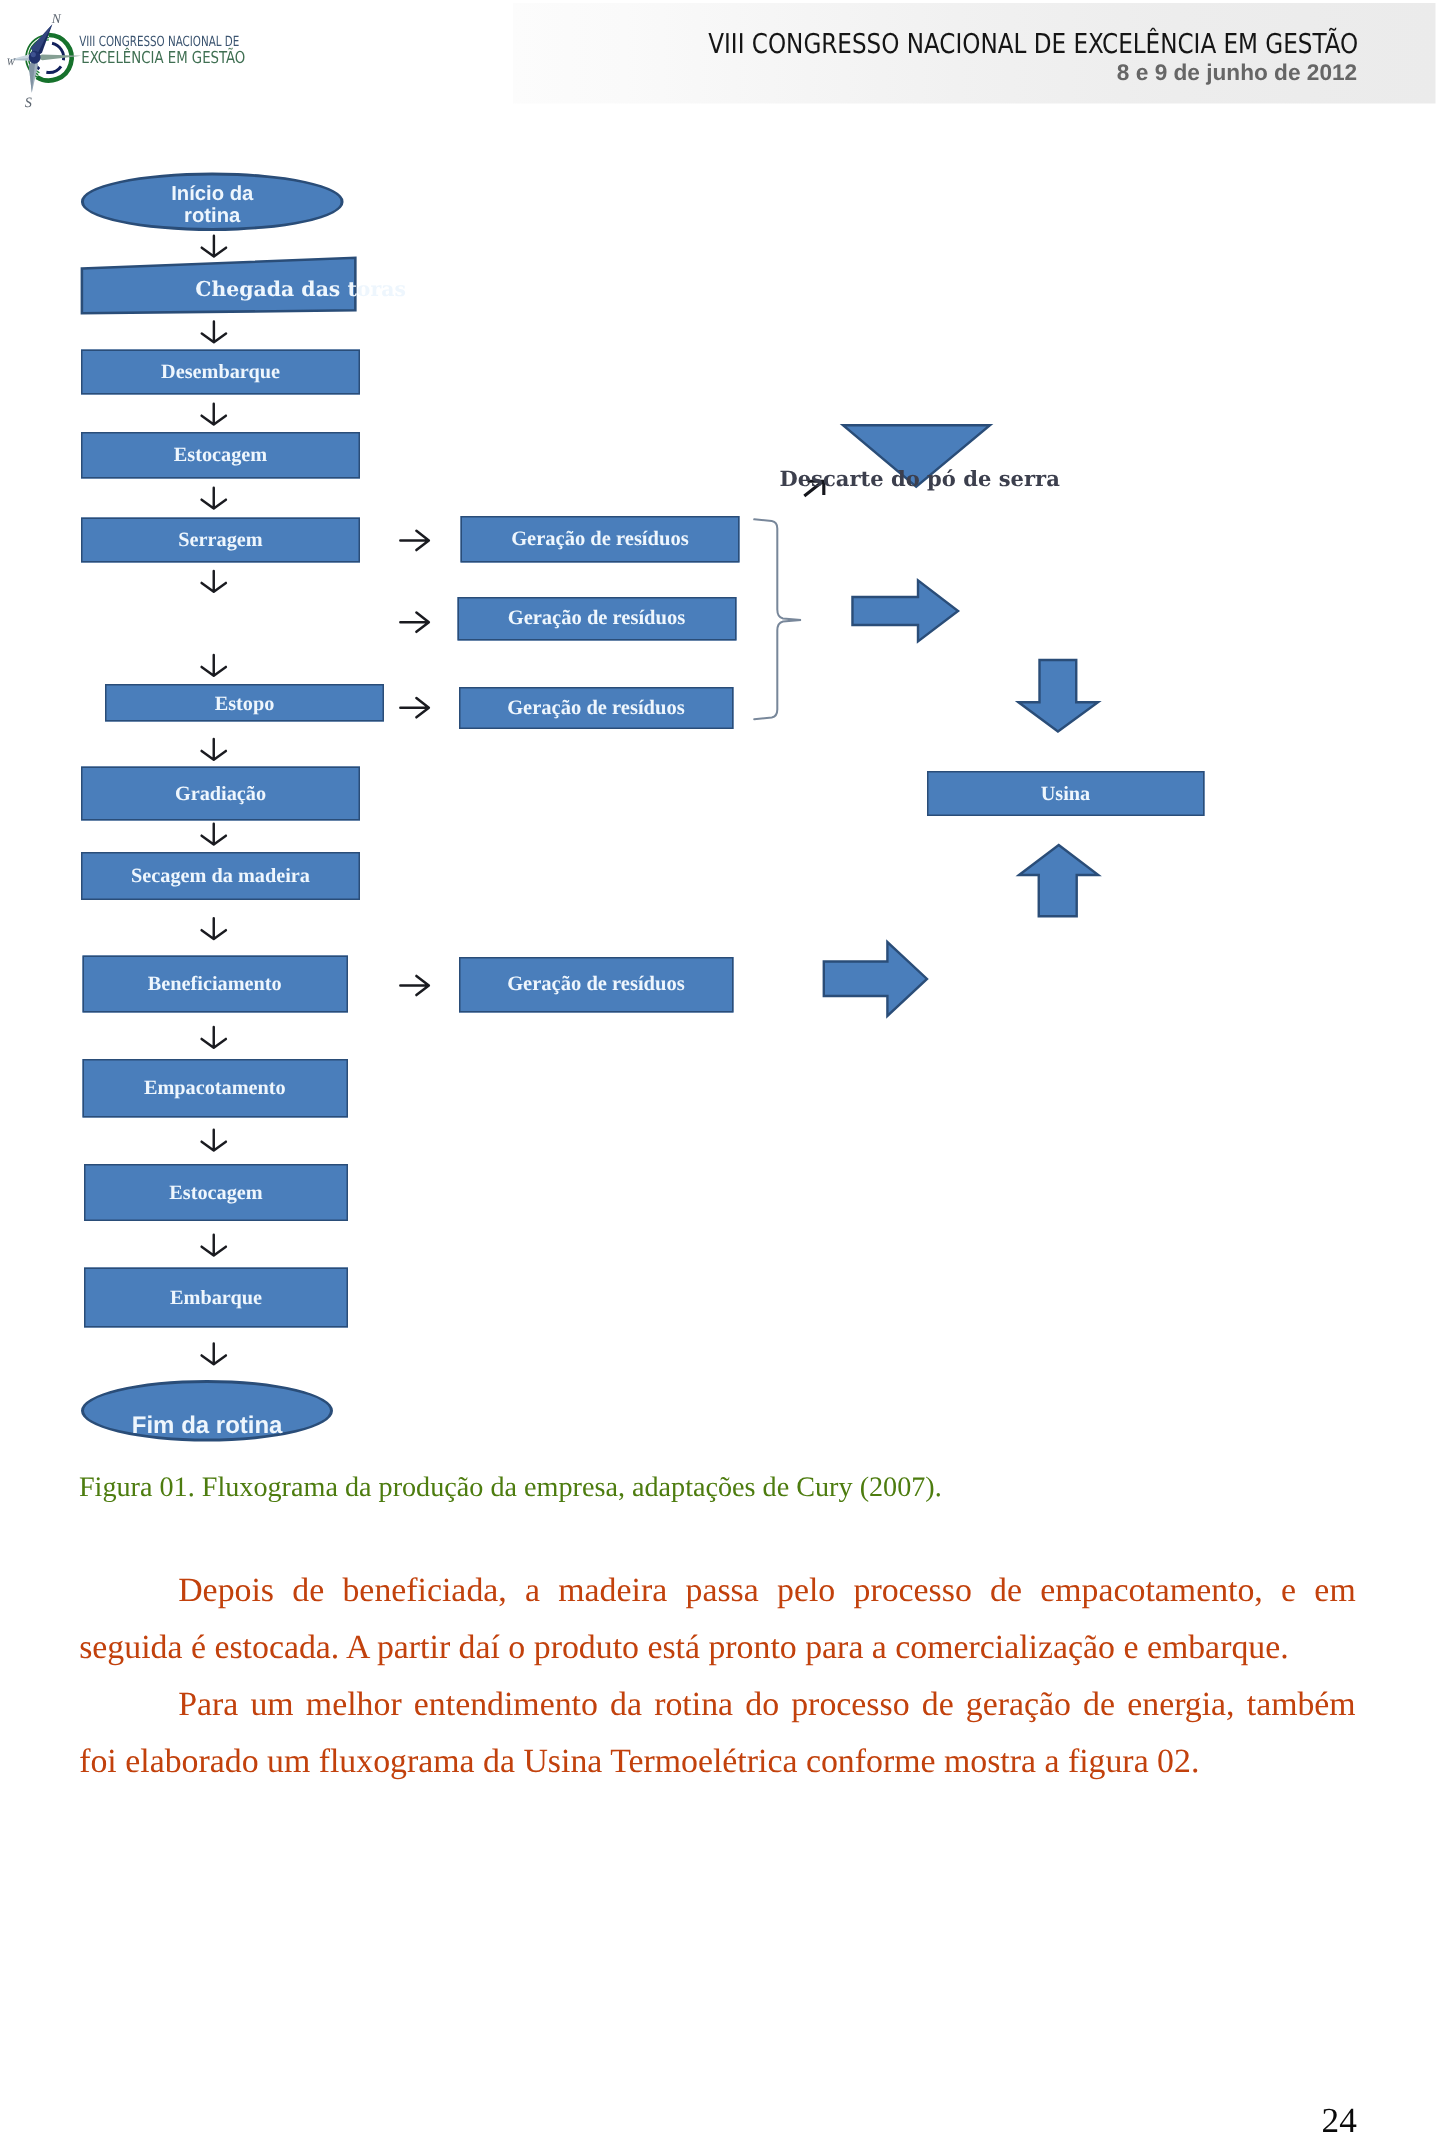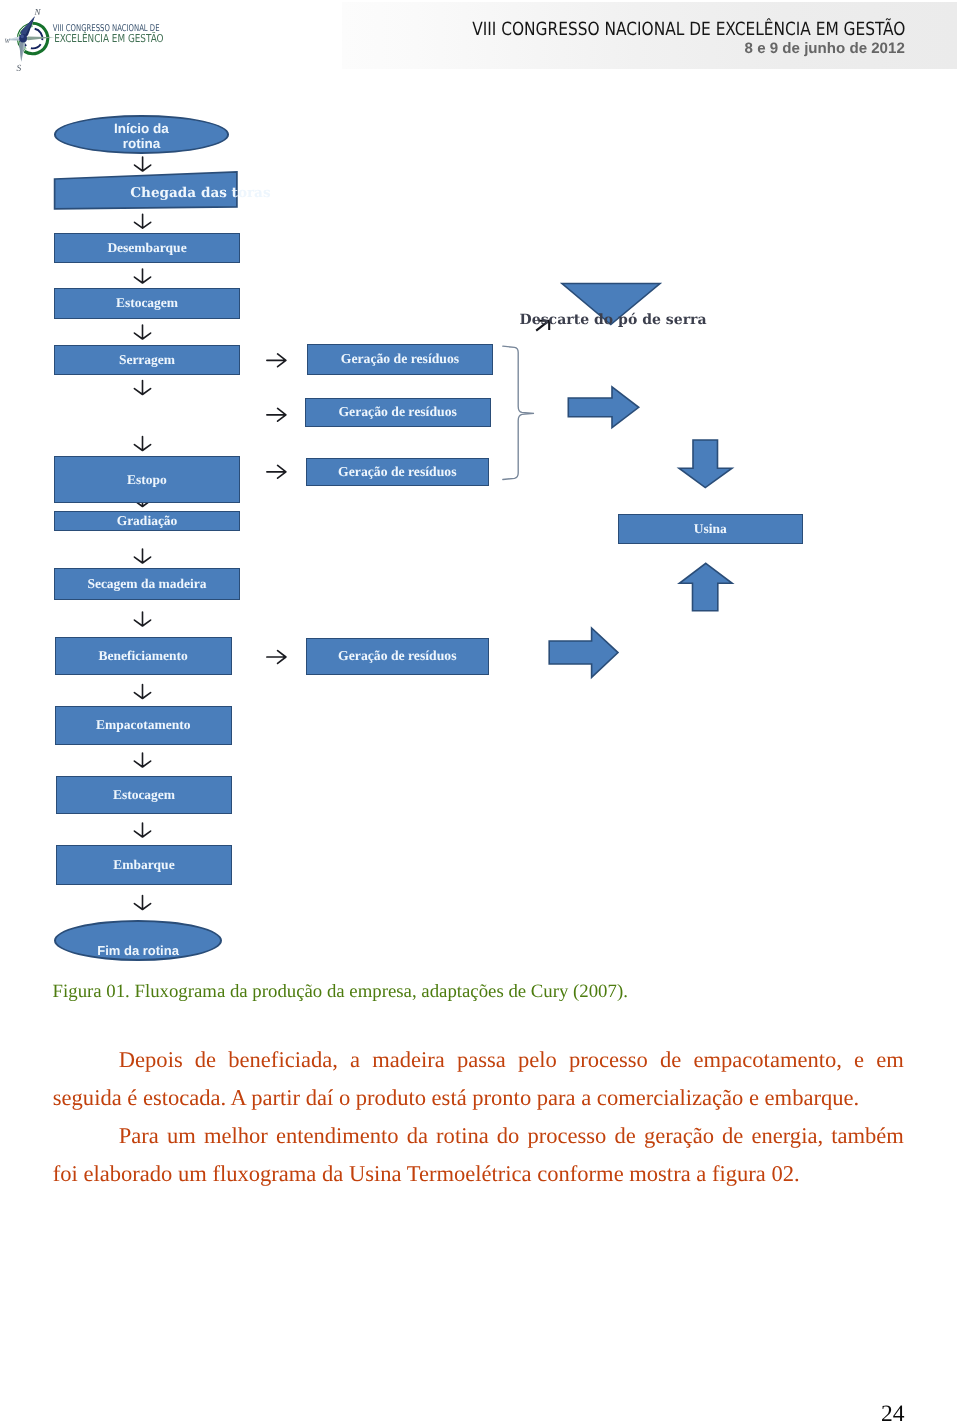--- a/index.html
+++ b/index.html
@@ -169,42 +169,42 @@
       </div>
     <div class="fbox" style="left:54.0px;top:232.5px;width:186.0px;height:30.8px;font-size:13.5px;">
         <span>Desembarque</span>
       </div>
     <div class="fbox" style="left:54.0px;top:288.0px;width:186.0px;height:30.8px;font-size:13.5px;">
         <span>Estocagem</span>
       </div>
     <div class="fbox" style="left:54.0px;top:344.5px;width:186.0px;height:30.2px;font-size:13.5px;">
         <span>Serragem</span>
       </div>
-    <div class="fbox" style="left:54.0px;top:456.0px;width:186.0px;height:47px;font-size:13.5px;">
+    <div class="fbox" style="left:70px;top:456.0px;width:186.0px;height:25px;font-size:13.5px;">
         <span>Estopo</span>
       </div>
-    <div class="fbox" style="left:54.0px;top:511.0px;width:186.0px;height:20px;font-size:13.5px;">
+    <div class="fbox" style="left:54.0px;top:511.0px;width:186.0px;height:36px;font-size:13.5px;">
         <span>Gradiação</span>
       </div>
     <div class="fbox" style="left:54.0px;top:568.0px;width:186.0px;height:31.5px;font-size:13.5px;">
         <span>Secagem da madeira</span>
       </div>
     <div class="fbox" style="left:54.7px;top:637.4px;width:177.0px;height:37.9px;font-size:13.5px;">
         <span>Beneficiamento</span>
       </div>
     <div class="fbox" style="left:54.7px;top:706.0px;width:177.0px;height:38.5px;font-size:13.5px;">
         <span>Empacotamento</span>
       </div>
     <div class="fbox" style="left:56.0px;top:776.0px;width:176.0px;height:38.0px;font-size:13.5px;">
         <span>Estocagem</span>
       </div>
     <div class="fbox" style="left:56.0px;top:845.0px;width:176.0px;height:39.5px;font-size:13.5px;">
         <span>Embarque</span>
       </div>
-    <div class="fell" style="left:53.8px;top:919.6px;width:168.6px;height:41.2px;font-size:13px;padding-top:5px;box-sizing:border-box;">
+    <div class="fell" style="left:53.8px;top:919.6px;width:168.6px;height:41.2px;font-size:16px;padding-top:5px;box-sizing:border-box;">
         <span>Fim da rotina</span>
       </div>
     <div class="fbox" style="left:306.9px;top:344.0px;width:186.1px;height:30.7px;font-size:13.7px;">
         <span>Geração de resíduos</span>
       </div>
     <div class="fbox" style="left:304.7px;top:397.8px;width:185.9px;height:29.1px;font-size:13.7px;">
         <span>Geração de resíduos</span>
       </div>
     <div class="fbox" style="left:305.6px;top:457.5px;width:183.4px;height:28.8px;font-size:13.7px;">
         <span>Geração de resíduos</span>

